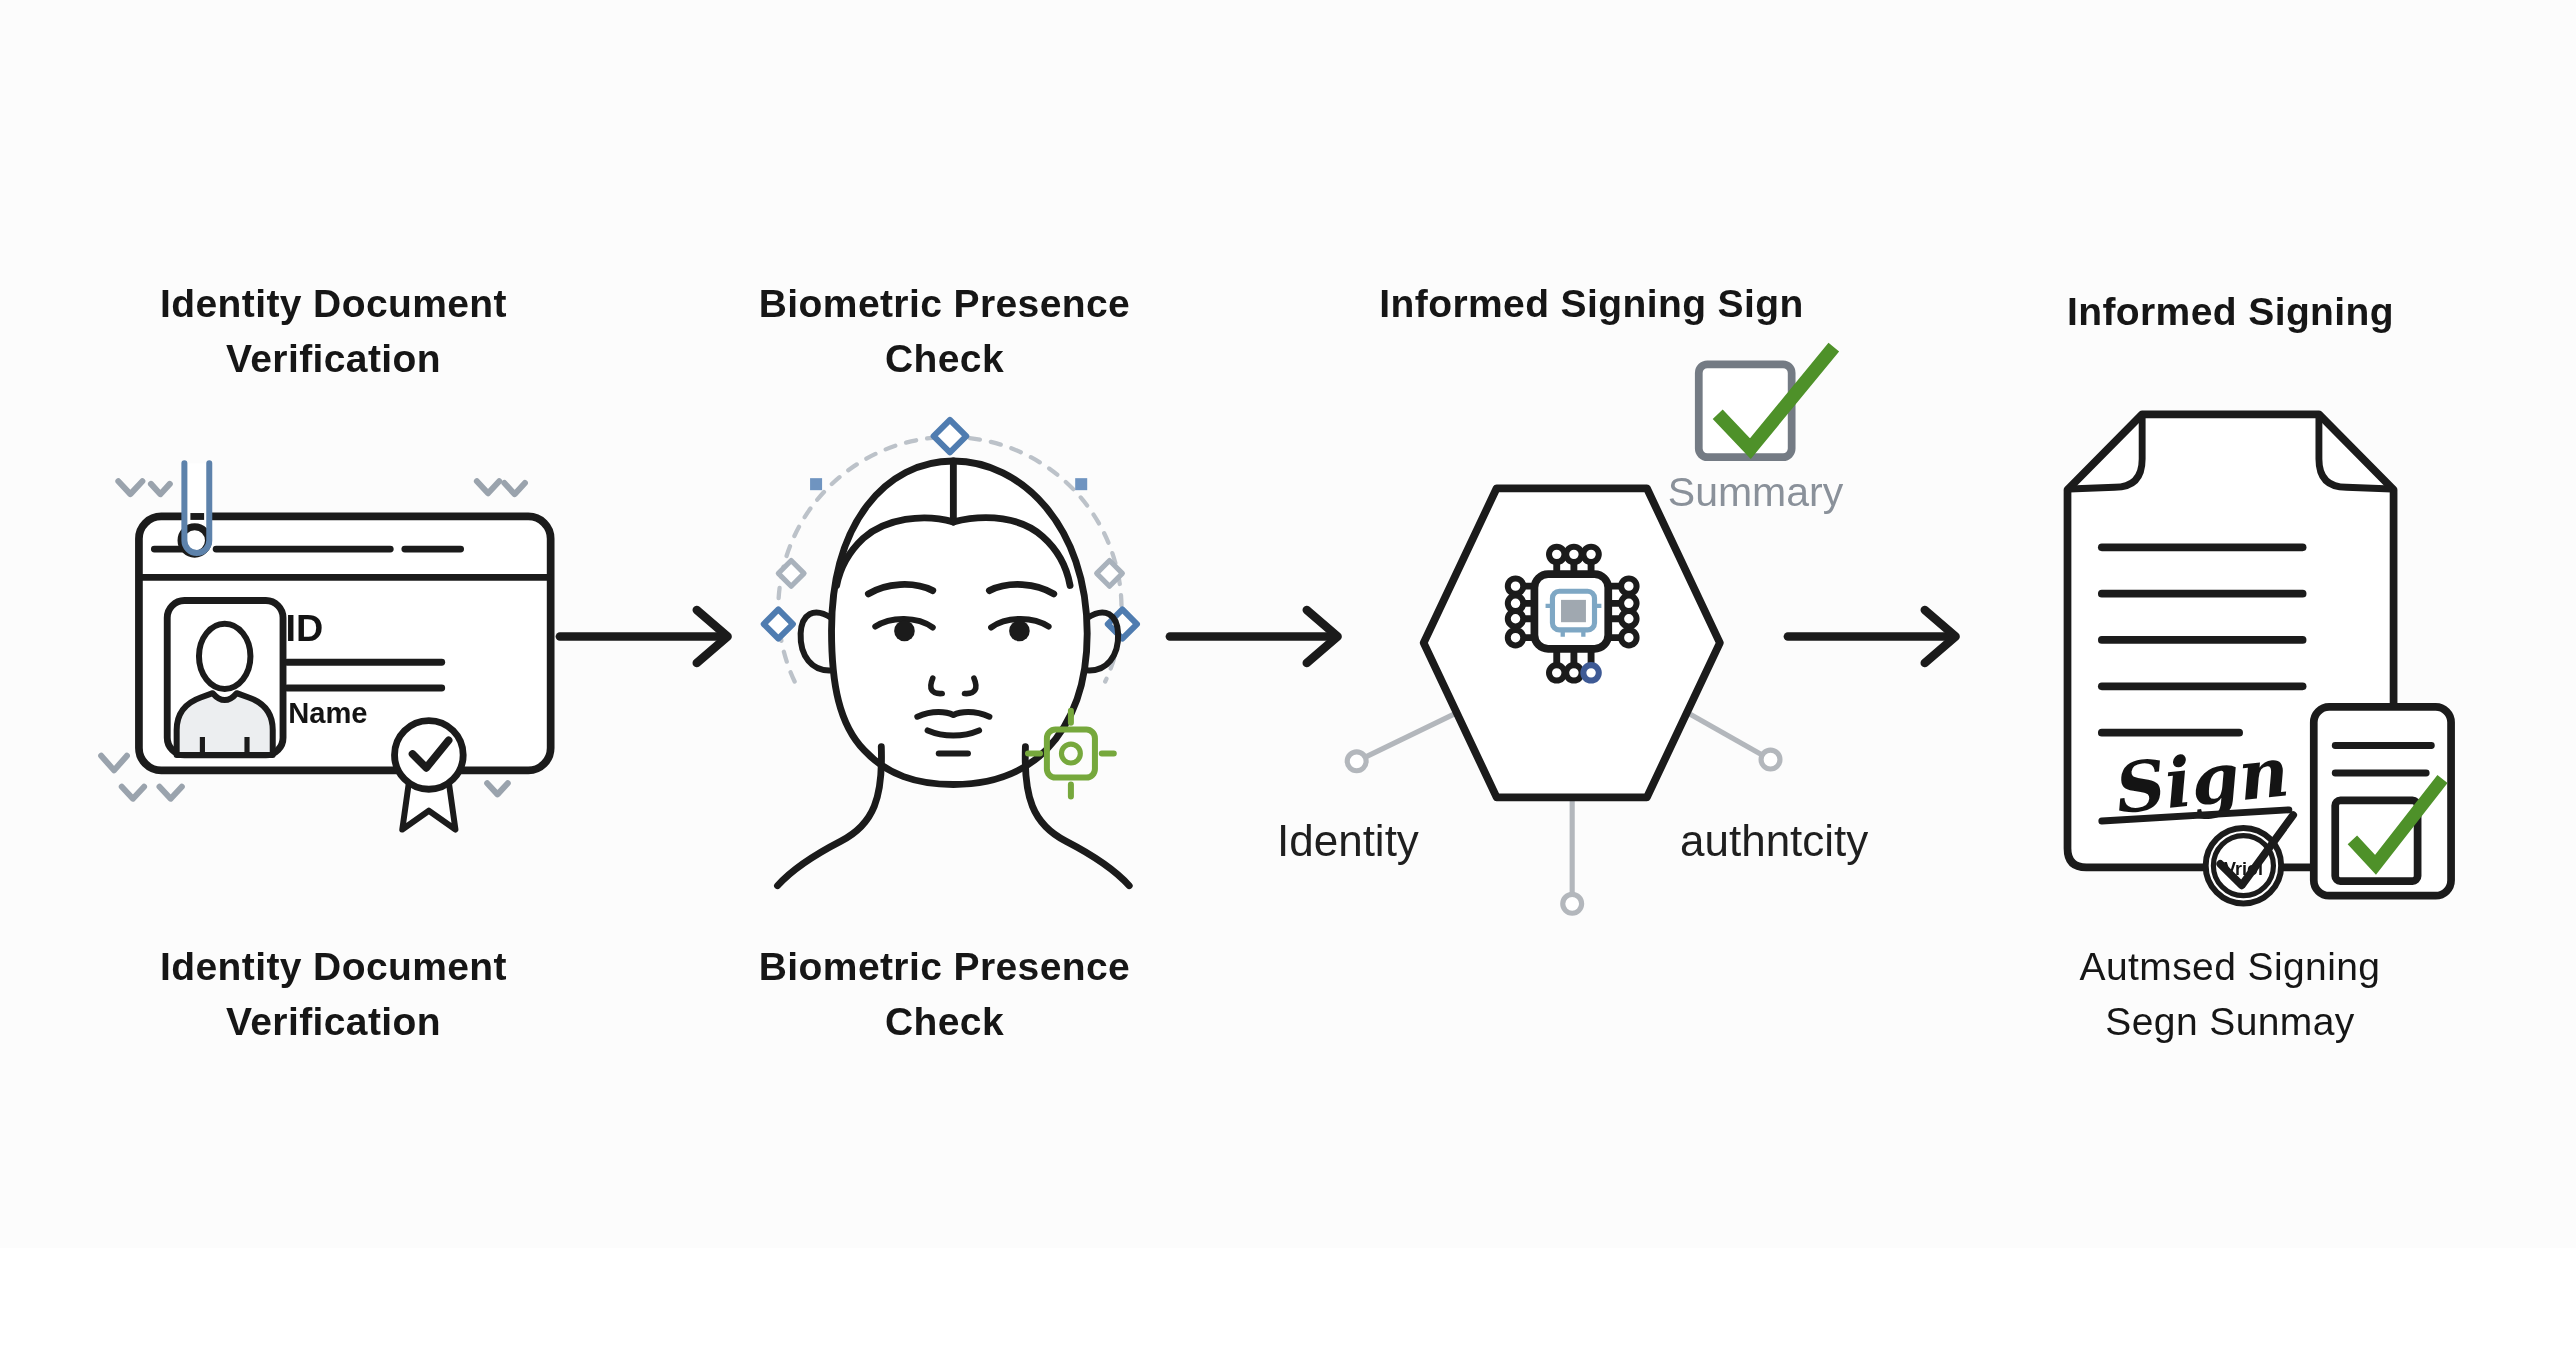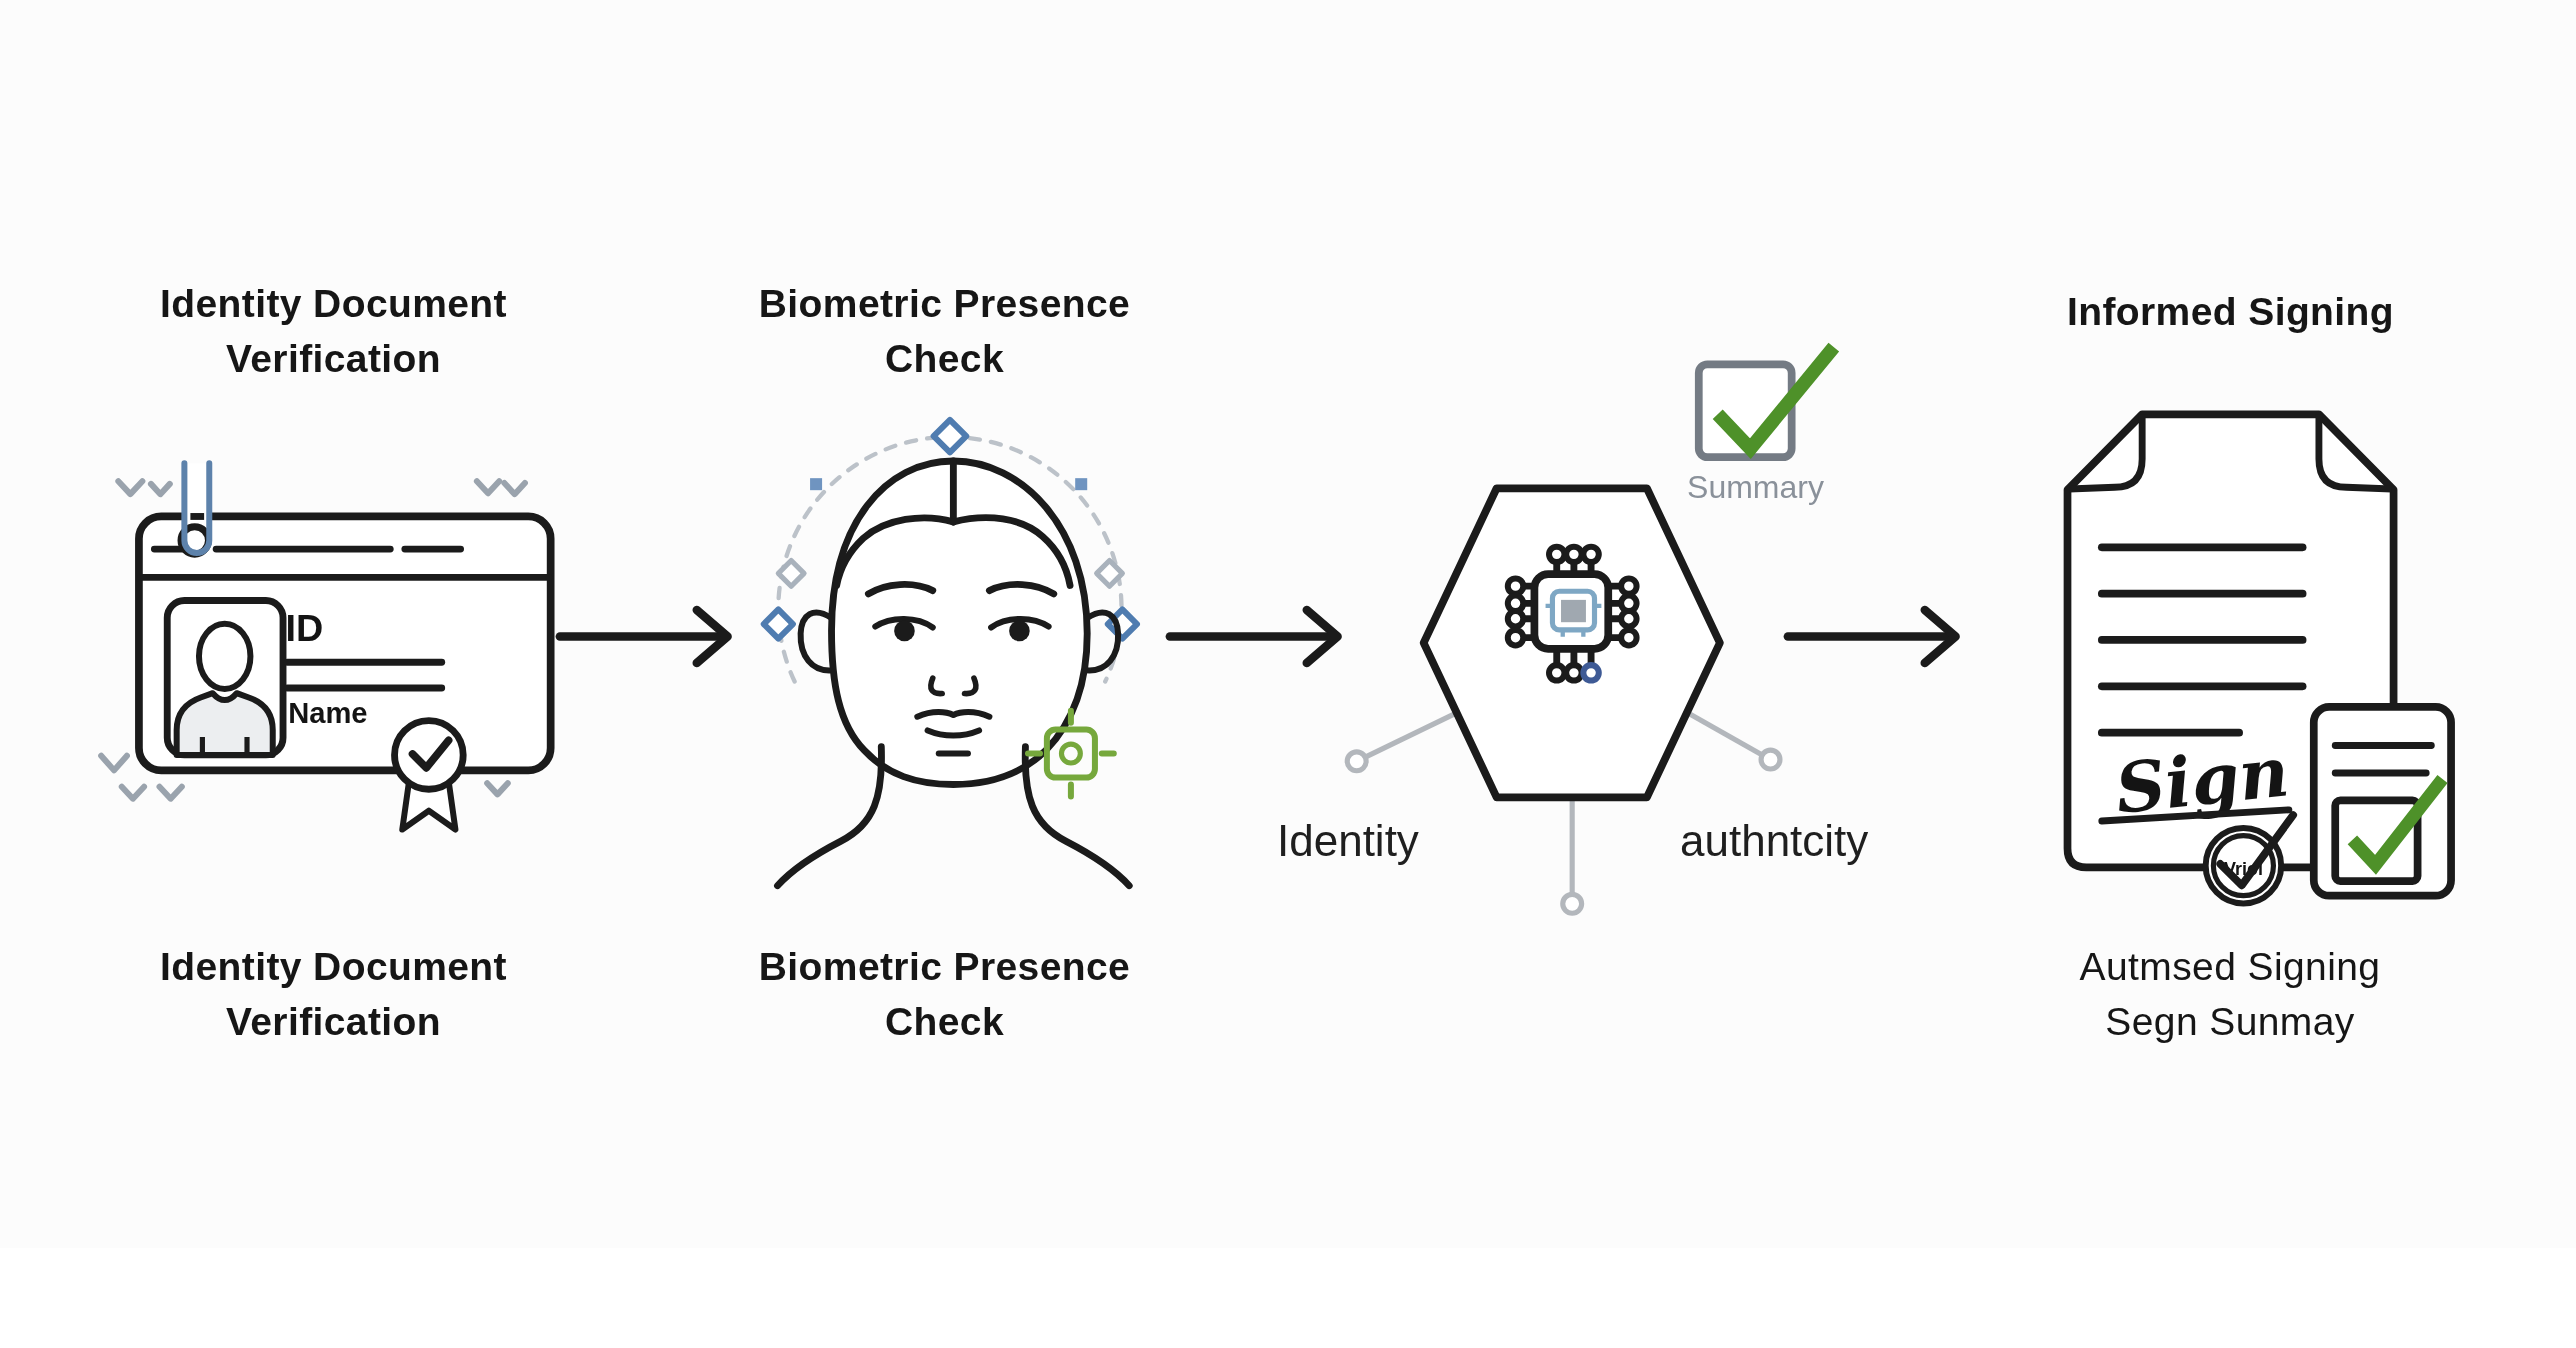--- a/index.html
+++ b/index.html
@@ -6,21 +6,21 @@
   #canvas{
     position:relative;width:2576px;height:1248px;background:#fcfcfc;
     font-family:"Liberation Sans",sans-serif;color:#161616;overflow:hidden;padding-left:22px;
   }
   .abs{position:absolute;}
   .title{font-size:39px;line-height:55px;font-weight:700;text-align:center;letter-spacing:0.4px;}
   .title.nowrap{white-space:nowrap;}
   .caption{font-size:39px;line-height:55px;font-weight:700;text-align:center;letter-spacing:0.4px;}
   .caption.light{font-weight:400;}
   .small-label{font-size:44px;font-weight:400;text-align:left;color:#1f1f1f;}
-  .summary{font-size:32px;font-weight:400;text-align:center;color:#8a919a;}
+  .summary{font-size:41px;font-weight:400;text-align:center;color:#8a919a;}
   svg{display:block;overflow:visible;}
 </style>
 </head>
 <body>
 
 <div id="canvas">
 
   <div class="abs title" style="left:110px;top:276px;width:447px;">Identity Document Verification</div>
 
   <svg class="abs" style="left:94px;top:459px;" width="481" height="386" viewBox="0 0 560 450">
@@ -122,20 +122,21 @@
     </g>
   </svg>
 
   <div class="abs caption" style="left:721px;top:939px;width:447px;">Biometric Presence Check</div>
 
   <svg class="abs" style="left:1161px;top:598px;" width="206" height="77" viewBox="0 0 240 90">
     <path d="M10,45 H198" stroke="#1b1b1b" stroke-width="10" stroke-linecap="round"></path>
     <path d="M170,14 L206,45 L170,76" fill="none" stroke="#1b1b1b" stroke-width="10" stroke-linecap="round" stroke-linejoin="round"></path>
   </svg>
 
+  <div class="abs title nowrap" style="left:1368px;top:276px;width:447px;">Informed Signing Sign</div>
 
   <svg class="abs" style="left:1679px;top:335px;" width="172" height="155" viewBox="0 0 200 180">
     <rect x="23" y="34" width="108" height="108" rx="10" fill="#ffffff" stroke="#747b84" stroke-width="9"></rect>
     <path d="M45,92 L83,132 L180,14" fill="none" stroke="#4e9129" stroke-width="16"></path>
   </svg>
   <div class="abs summary" style="left:1644px;top:469px;width:223px;">Summary</div>
 
   <svg class="abs" style="left:1288px;top:477px;" width="601" height="481" viewBox="0 0 700 560">
 
     <g stroke="#b3b7bc" stroke-width="6">

